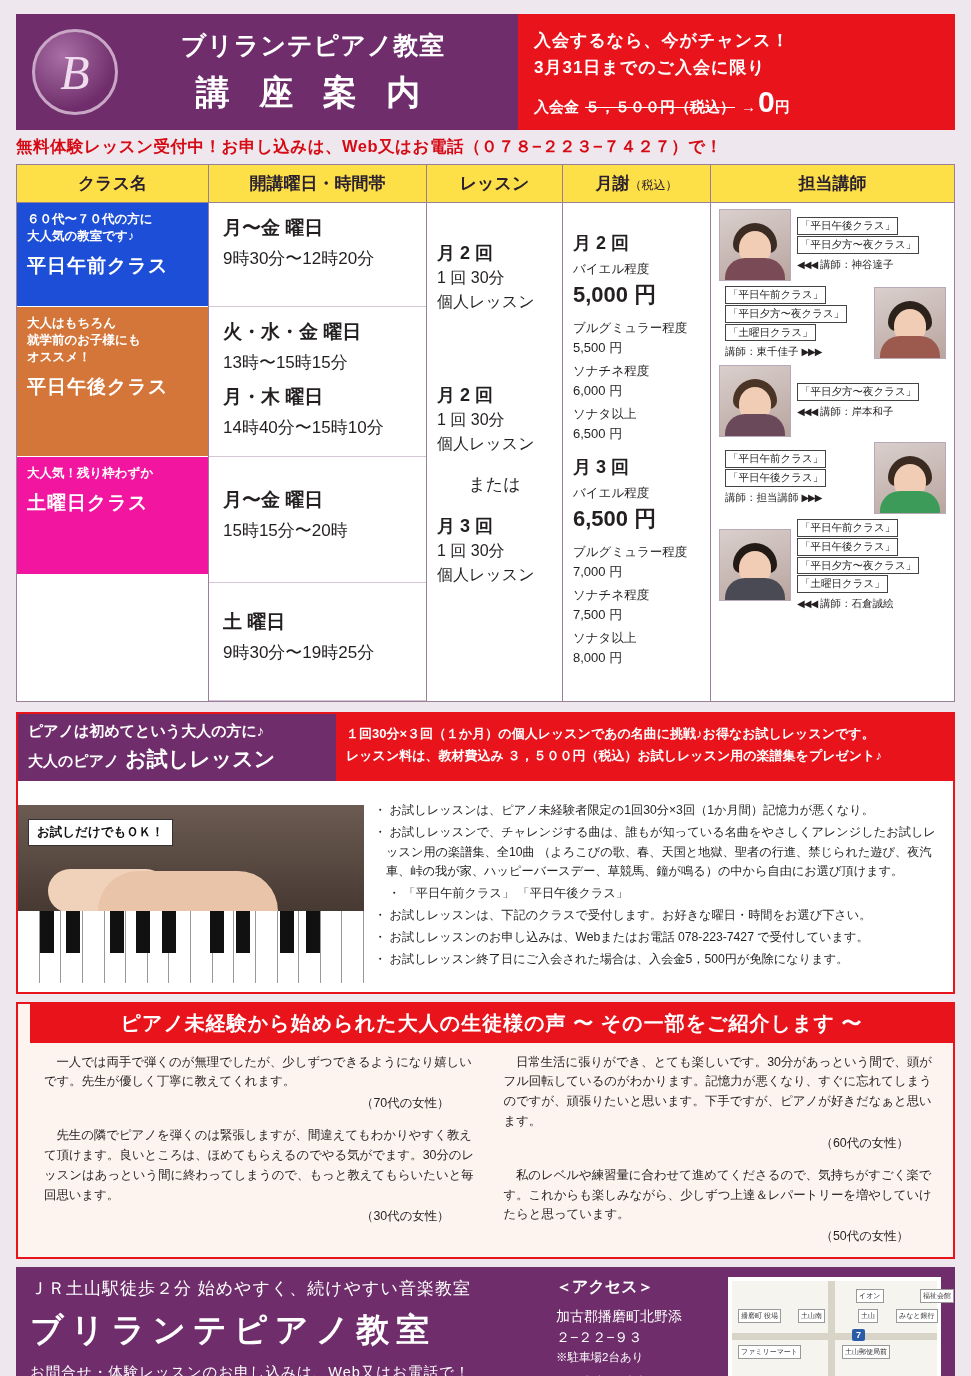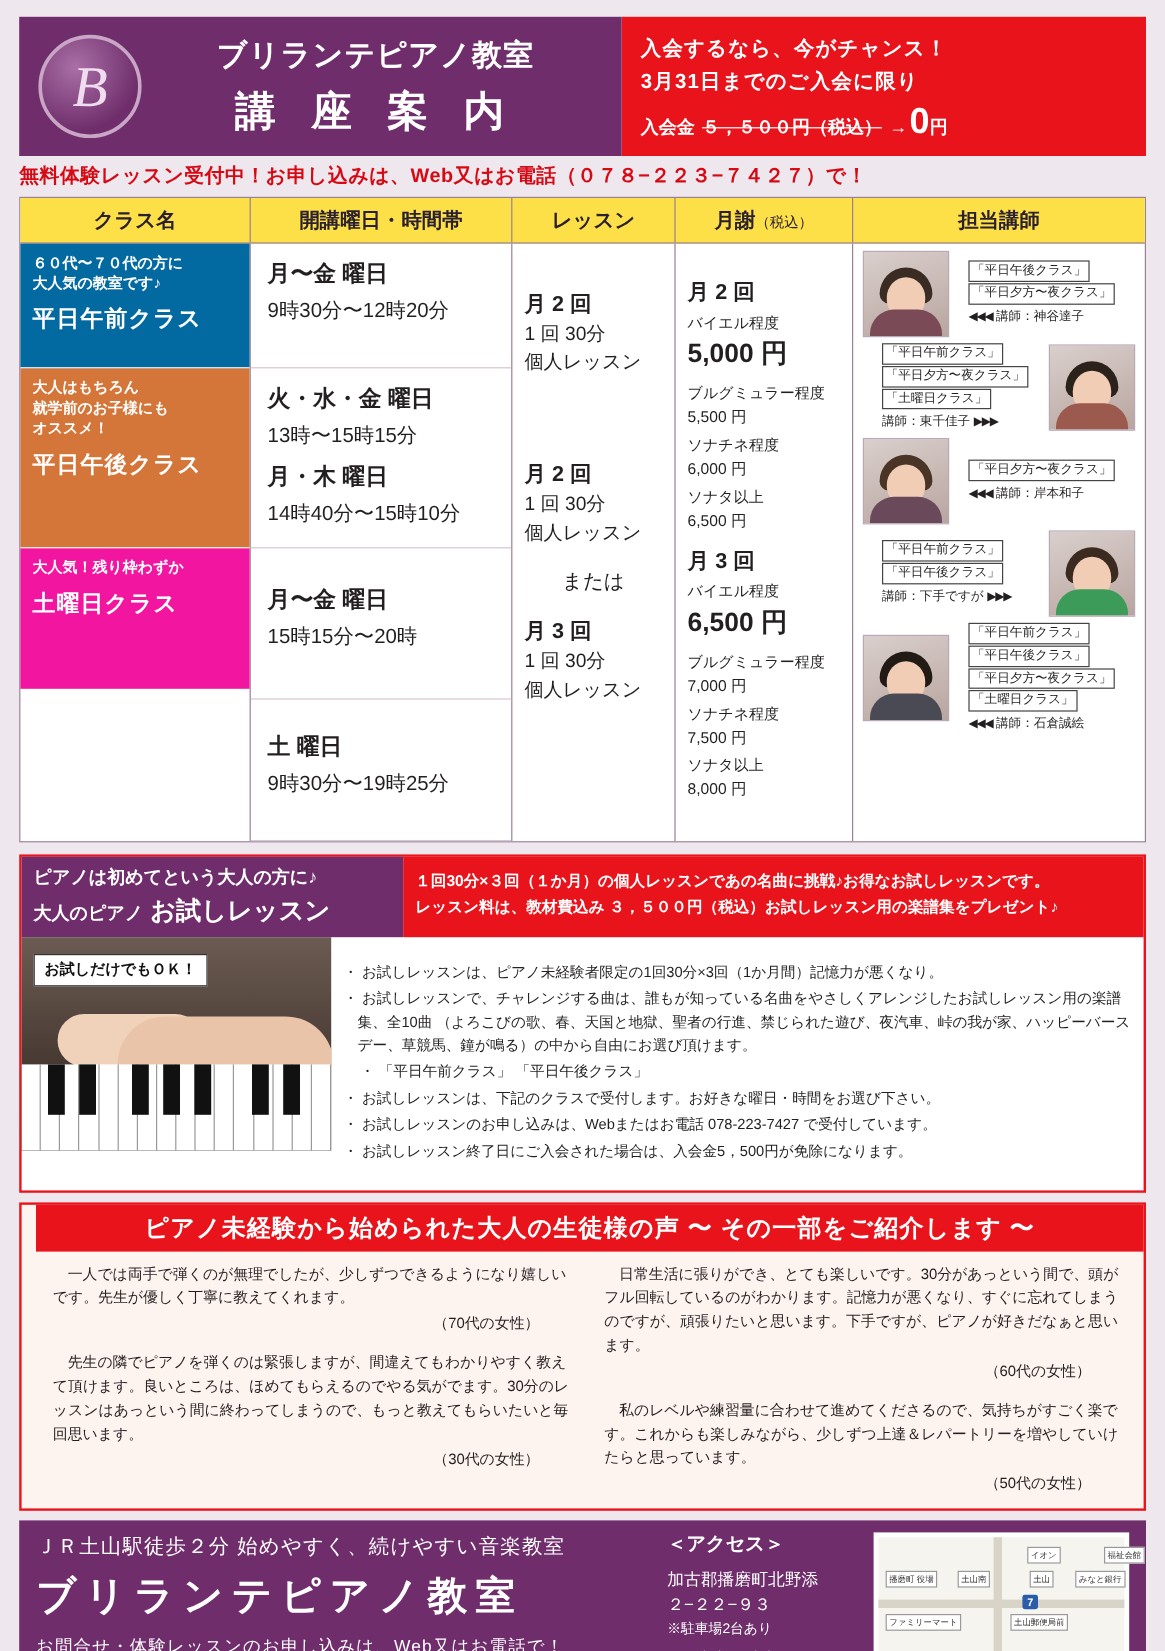--- a/index.html
+++ b/index.html
@@ -64,21 +64,21 @@
   .small { font-size: 12px; font-weight:normal; }
 
   .tbody { display:flex; }
   .col-classes { width:192px; border-right:1px solid #9a7f98; }
   .cls {
     color:#fff; padding: 8px 8px 10px 10px; position:relative;
     border-bottom: 1px solid #fff;
   }
   .cls .lead { font-size: 12.5px; font-weight:bold; line-height:1.35; }
   .cls .name { font-size: 19px; font-weight:bold; margin-top: 8px; letter-spacing:1px; }
-  .cls.c-am { background:#0369a1; height: 104px; }
+  .cls.c-am { background:#1d4ed8; height: 104px; }
   .cls.c-pm { background:#d4763a; height: 150px; }
   .cls.c-ev { background:#3ef03e; color:#1b4fa0; height: 126px; }
   .cls.c-ev .lead { color:#1b4fa0; }
   .cls.c-sat { background:#f215a0; height: 118px; }
 
   .col-days { width:218px; border-right:1px solid #9a7f98; }
   .daycell { border-bottom:1px solid #d4c6d3; padding: 12px 0 0 14px; }
   .daycell .d1 { font-size: 19px; font-weight:bold; }
   .daycell .d2 { font-size: 17px; margin-top: 6px; }
   .dc-am { height:104px; }
@@ -111,41 +111,42 @@
     width: 32px; height: 34px; border-radius: 50% 50% 45% 45%; background:#f0cdb4;
   }
   .tphoto .hair {
     position:absolute; left:50%; top: 18%; transform:translateX(-50%);
     width: 44px; height: 30px; border-radius: 22px 22px 8px 8px; background:#3a2b23;
   }
   .tphoto .body {
     position:absolute; left:50%; bottom:0; transform:translateX(-50%);
     width: 60px; height: 22px; border-radius: 20px 20px 0 0; background:#7a4b57;
   }
-  .tinfo { font-size: 10.5px; line-height: 1.5; padding: 0 16px; flex:1; }
+  .tinfo { font-size: 10.5px; line-height: 1.5; padding: 0 6px; flex:1; }
   .tinfo .tag { border:1px solid #444; display:inline-block; padding: 0 2px; margin-bottom: 1px; }
   .tinfo .tname { margin-top: 2px; }
   .arrows { font-size: 10px; letter-spacing:-1px; }
 
   
   .trial { margin: 10px 16px 0 16px; border: 2px solid #e8131b; background:#fff; }
   .trial-head { display:flex; }
   .trial-head-l {
     width: 318px; background:#6f2e6b; color:#fff; padding: 8px 10px;
   }
   .trial-head-l .a1 { font-size: 15px; font-weight:bold; }
   .trial-head-l .a2 { font-size: 21px; font-weight:bold; margin-top:4px; }
   .trial-head-l .a2 .sm { font-size: 15px; }
   .trial-head-r {
     flex:1; background:#e8131b; color:#fff; padding: 9px 10px; font-size: 13px; font-weight:bold; line-height:1.7;
   }
   .trial-body { display:flex; }
   .trial-img {
-    width: 258px; height: 178px; position:relative; overflow:hidden;
+    width: 346px; height: 178px; position:relative; overflow:hidden;
     background: linear-gradient(180deg,#6b5b52 0%, #4a3c35 55%, #2b2420 100%);
+    margin-top: 24px;
   }
   .keys { position:absolute; left:0; bottom:0; width:100%; height: 72px; background:#fff; display:flex; }
   .keys i { flex:1; border-right:1px solid #999; position:relative; }
   .blackkeys { position:absolute; left:0; bottom:30px; width:100%; height: 42px; }
   .blackkeys b { position:absolute; top:0; width:14px; height:42px; background:#111; }
   .hands { position:absolute; left:80px; bottom:62px; width:180px; height:50px; background:#e9c4a8; border-radius: 40px 40px 10px 10px; }
   .hands2 { position:absolute; left:30px; bottom:70px; width:120px; height:44px; background:#f0d1ba; border-radius: 30px; }
   .badge-ok {
     position:absolute; left: 10px; top: 14px; background:#fff; border:1px solid #333;
     font-size: 12.5px; font-weight:bold; padding: 4px 8px; color:#111;
@@ -352,21 +353,21 @@
               <span>講師：岸本和子</span>
             </div>
           </div>
         </div>
 
         <div class="trow">
           <div class="tinfo">
             <div class="tag">「平日午前クラス」</div><br>
             <div class="tag">「平日午後クラス」</div>
             <div class="tname">
-              <span>講師：下手ですが</span>
+              <span>講師：担当講師</span>
               <span class="arrows">▶▶▶</span>
             </div>
           </div>
           <div class="tphoto">
               <div class="hair" style="background:#3b2a1f"></div>
               <div class="face"></div>
               <div class="body" style="background:#3d9b5a"></div>
             </div>
         </div>
 

